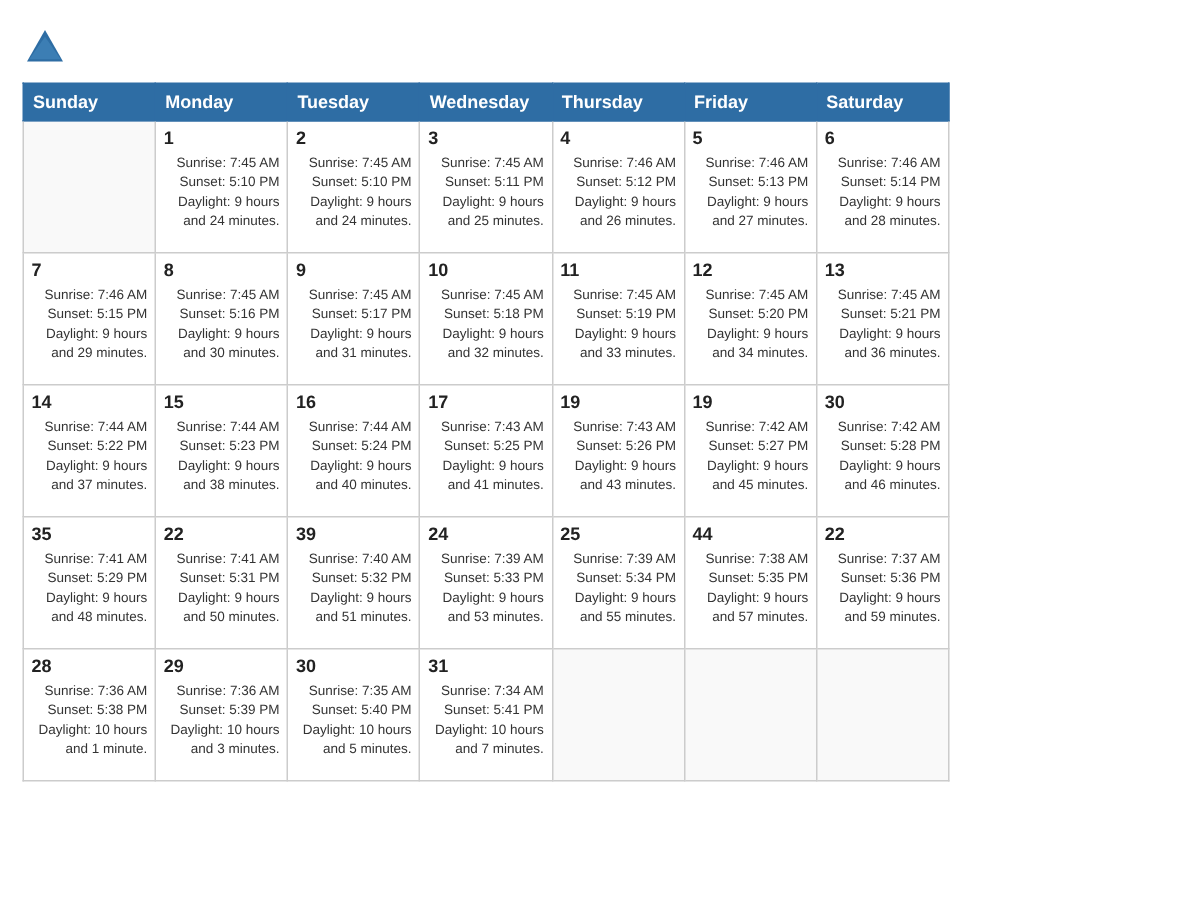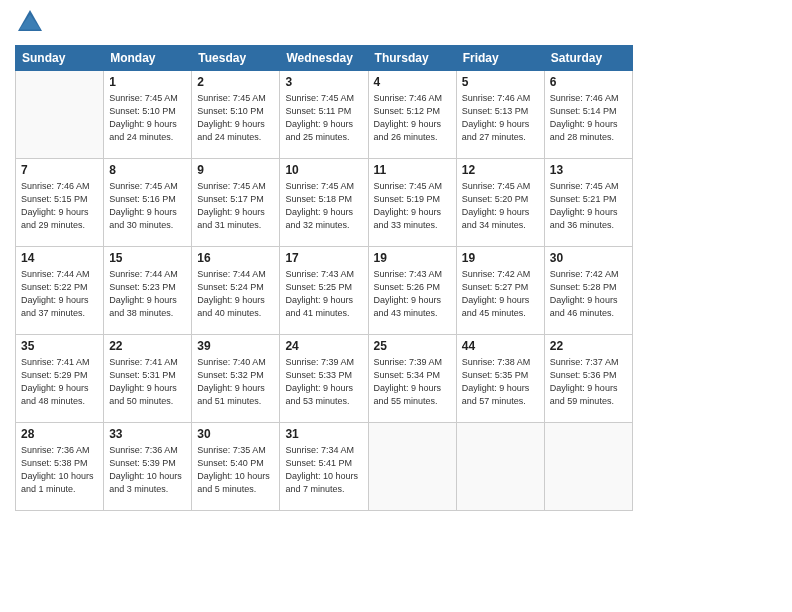--- a/index.html
+++ b/index.html
@@ -6,21 +6,21 @@
     body {
       width: 792px;
       height: 612px;
       font-family: Arial, sans-serif;
       background: #fff;
       overflow: hidden;
     }
     .container {
       width: 648px;
       height: 612px;
-      padding: 7px 15px;
+      padding: 17px 15px;
     }
     .header {
       display: flex;
       justify-content: space-between;
       align-items: flex-start;
       margin-bottom: 8px;
     }
     .logo {
       display: flex;
       align-items: center;
@@ -72,20 +72,21 @@
       font-size: 12px;
       font-weight: bold;
       color: #222;
       display: block;
       margin-bottom: 1px;
     }
     .day-info {
       font-size: 9px;
       color: #333;
       line-height: 1.45;
+      text-align: right;
     }
   </style>
 </head>
 <body>
 
 <div class="container">
   <div class="header">
     <div class="logo">
       <svg class="logo-icon" viewBox="0 0 40 40">
         <polygon points="20,4 36,32 4,32" fill="#2e6da4"></polygon>
@@ -232,21 +233,21 @@
             <span class="day-number">22</span>
             <div class="day-info">Sunrise: 7:37 AM<br>Sunset: 5:36 PM<br>Daylight: 9 hours<br>and 59 minutes.</div>
           </td>
         </tr>
         <tr>
           <td>
             <span class="day-number">28</span>
             <div class="day-info">Sunrise: 7:36 AM<br>Sunset: 5:38 PM<br>Daylight: 10 hours<br>and 1 minute.</div>
           </td>
           <td>
-            <span class="day-number">33</span>
+            <span class="day-number">29</span>
             <div class="day-info">Sunrise: 7:36 AM<br>Sunset: 5:39 PM<br>Daylight: 10 hours<br>and 3 minutes.</div>
           </td>
           <td>
             <span class="day-number">30</span>
             <div class="day-info">Sunrise: 7:35 AM<br>Sunset: 5:40 PM<br>Daylight: 10 hours<br>and 5 minutes.</div>
           </td>
           <td>
             <span class="day-number">31</span>
             <div class="day-info">Sunrise: 7:34 AM<br>Sunset: 5:41 PM<br>Daylight: 10 hours<br>and 7 minutes.</div>
           </td>

